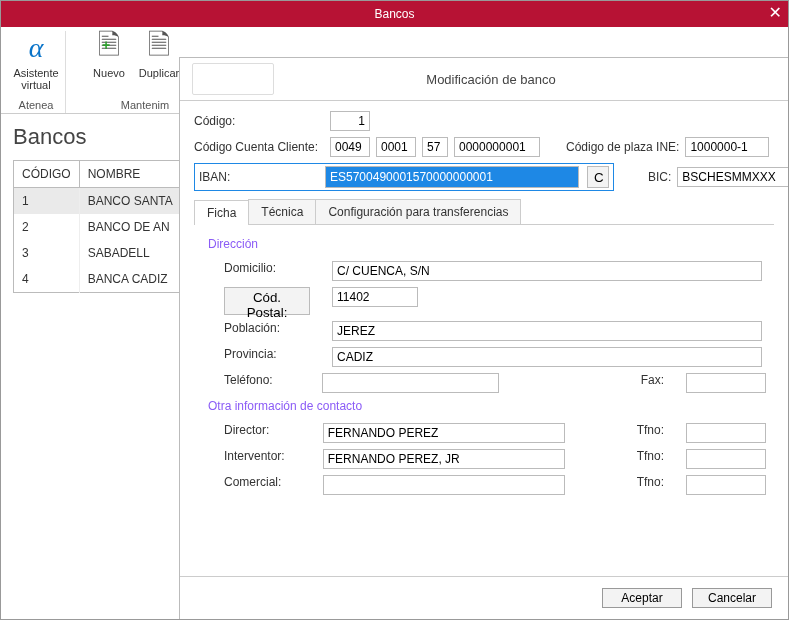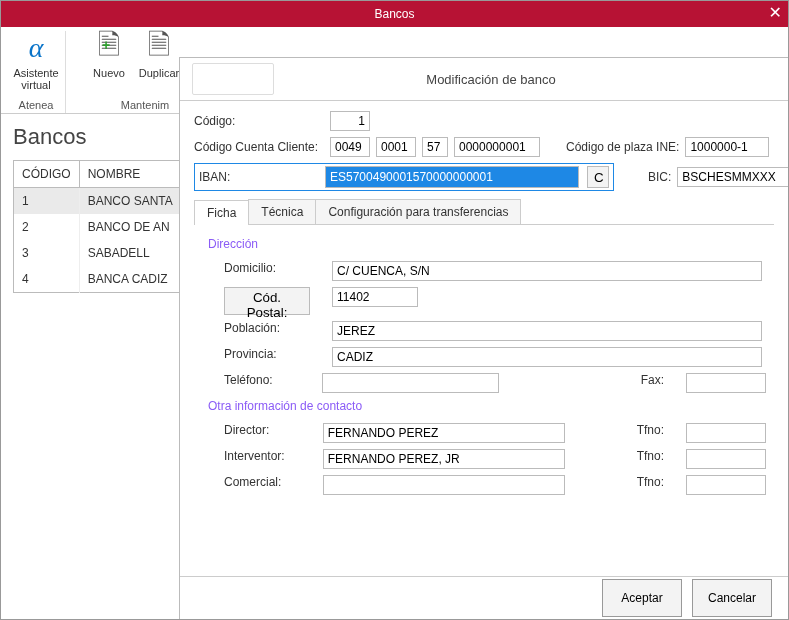--- a/index.html
+++ b/index.html
@@ -38,21 +38,21 @@
 .ibanwrap button{width:22px;height:22px;border:1px solid #bbb;background:#f3f3f3}
 .tabs{display:flex;border-bottom:1px solid #ccc;margin-top:8px}
 .tab{padding:5px 12px;border:1px solid #ccc;border-bottom:none;margin-right:-1px;background:#f5f5f5;font-size:12px;cursor:pointer}
 .tab.active{background:#fff;position:relative;top:1px}
 .section{padding:12px 8px 8px 14px}
 .sectitle{font-size:12px;margin-bottom:10px;color:#8b5cf6}
 .frow{display:flex;margin-bottom:6px;gap:22px}
 .flbl{width:86px;font-size:12px}
 .btnlike{border:1px solid #bbb;background:#f3f3f3;padding:2px 6px;height:28px;width:86px;text-align:center;box-sizing:border-box}
 .footer{position:absolute;bottom:0;right:0;left:0;border-top:1px solid #ccc;height:42px;display:flex;justify-content:flex-end;align-items:center;gap:10px;padding-right:16px;background:#fff}
-.footer button{min-width:80px;height:38px;border:1px solid #999;background:#f3f3f3;font-family:inherit;font-size:12px}
+.footer button{min-width:80px;height:20px;border:1px solid #999;background:#f3f3f3;font-family:inherit;font-size:12px}
 .plusicon{color:#2e9e2e;font-weight:bold;position:absolute;font-size:14px;margin-left:-6px;margin-top:-6px}
 </style>
 </head>
 <body>
 
 <div class="app">
 
   <div class="titlebar">
     <span>Bancos</span>
     <span class="close">✕</span>

